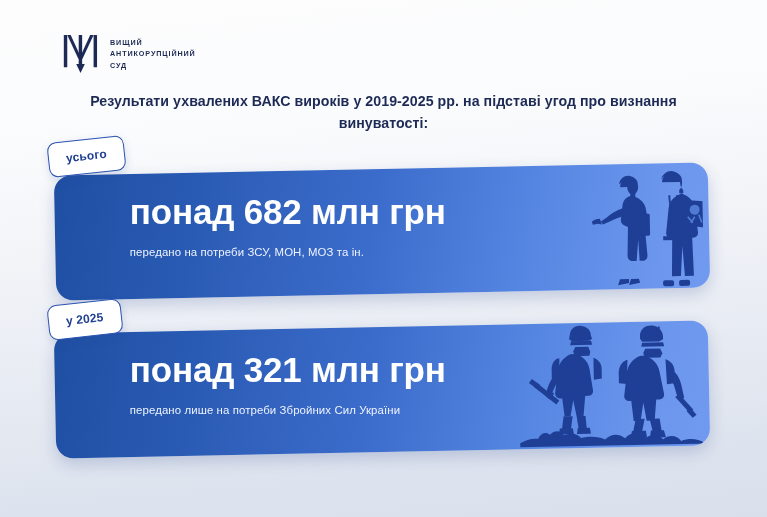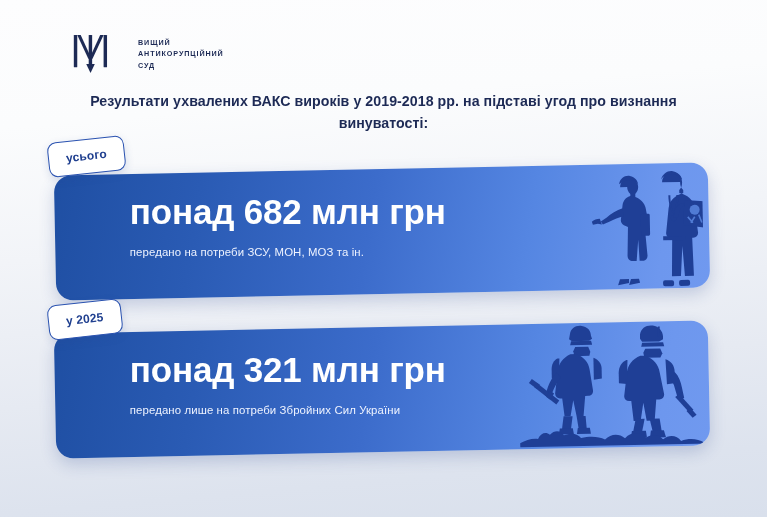--- a/index.html
+++ b/index.html
@@ -19,24 +19,24 @@
         #e6eaf2 70%,
         #dde3ee 88%,
         #d9e0ec 100%);
     position: relative;
   }
 
   
   #header {
     position: absolute;
     top: 33px;
-    left: 72px;
+    left: 62px;
     display: flex;
     align-items: center;
-    gap: 28px;
+    gap: 10px;
   }
 
   #logo-mark { width: 38px; height: 42px; display: block; }
 
   #logo-text {
     font-size: 7.2px;
     font-weight: bold;
     letter-spacing: 0.9px;
     line-height: 1.55;
     color: #1d2a55;
@@ -146,21 +146,21 @@
         <polygon points="32.2,2 28.6,2 17.2,27 20.6,27"></polygon>
         <path d="M14.0 32.5 h9.0 l-4.5 9.5 z"></path>
       </g>
     </svg>
   </span>
   <div id="logo-text">ВИЩИЙ
 АНТИКОРУПЦІЙНИЙ
 СУД</div>
 </div>
 
-<div id="title">Результати ухвалених ВАКС вироків у 2019-2018 рр. на підставі угод про визнання винуватості:</div>
+<div id="title">Результати ухвалених ВАКС вироків у 2019-2025 рр. на підставі угод про визнання винуватості:</div>
 
 <div id="card-one-wrap" class="card-wrap">
   <div class="card">
     <div class="card-text">
       <div class="card-amount">понад 682 млн грн</div>
       <div class="card-sub">передано на потреби ЗСУ, МОН, МОЗ та ін.</div>
     </div>
 
     <svg class="card-art" id="art-one" viewBox="0 0 120 118" xmlns="http://www.w3.org/2000/svg">
       <g fill="#1f3f96">

